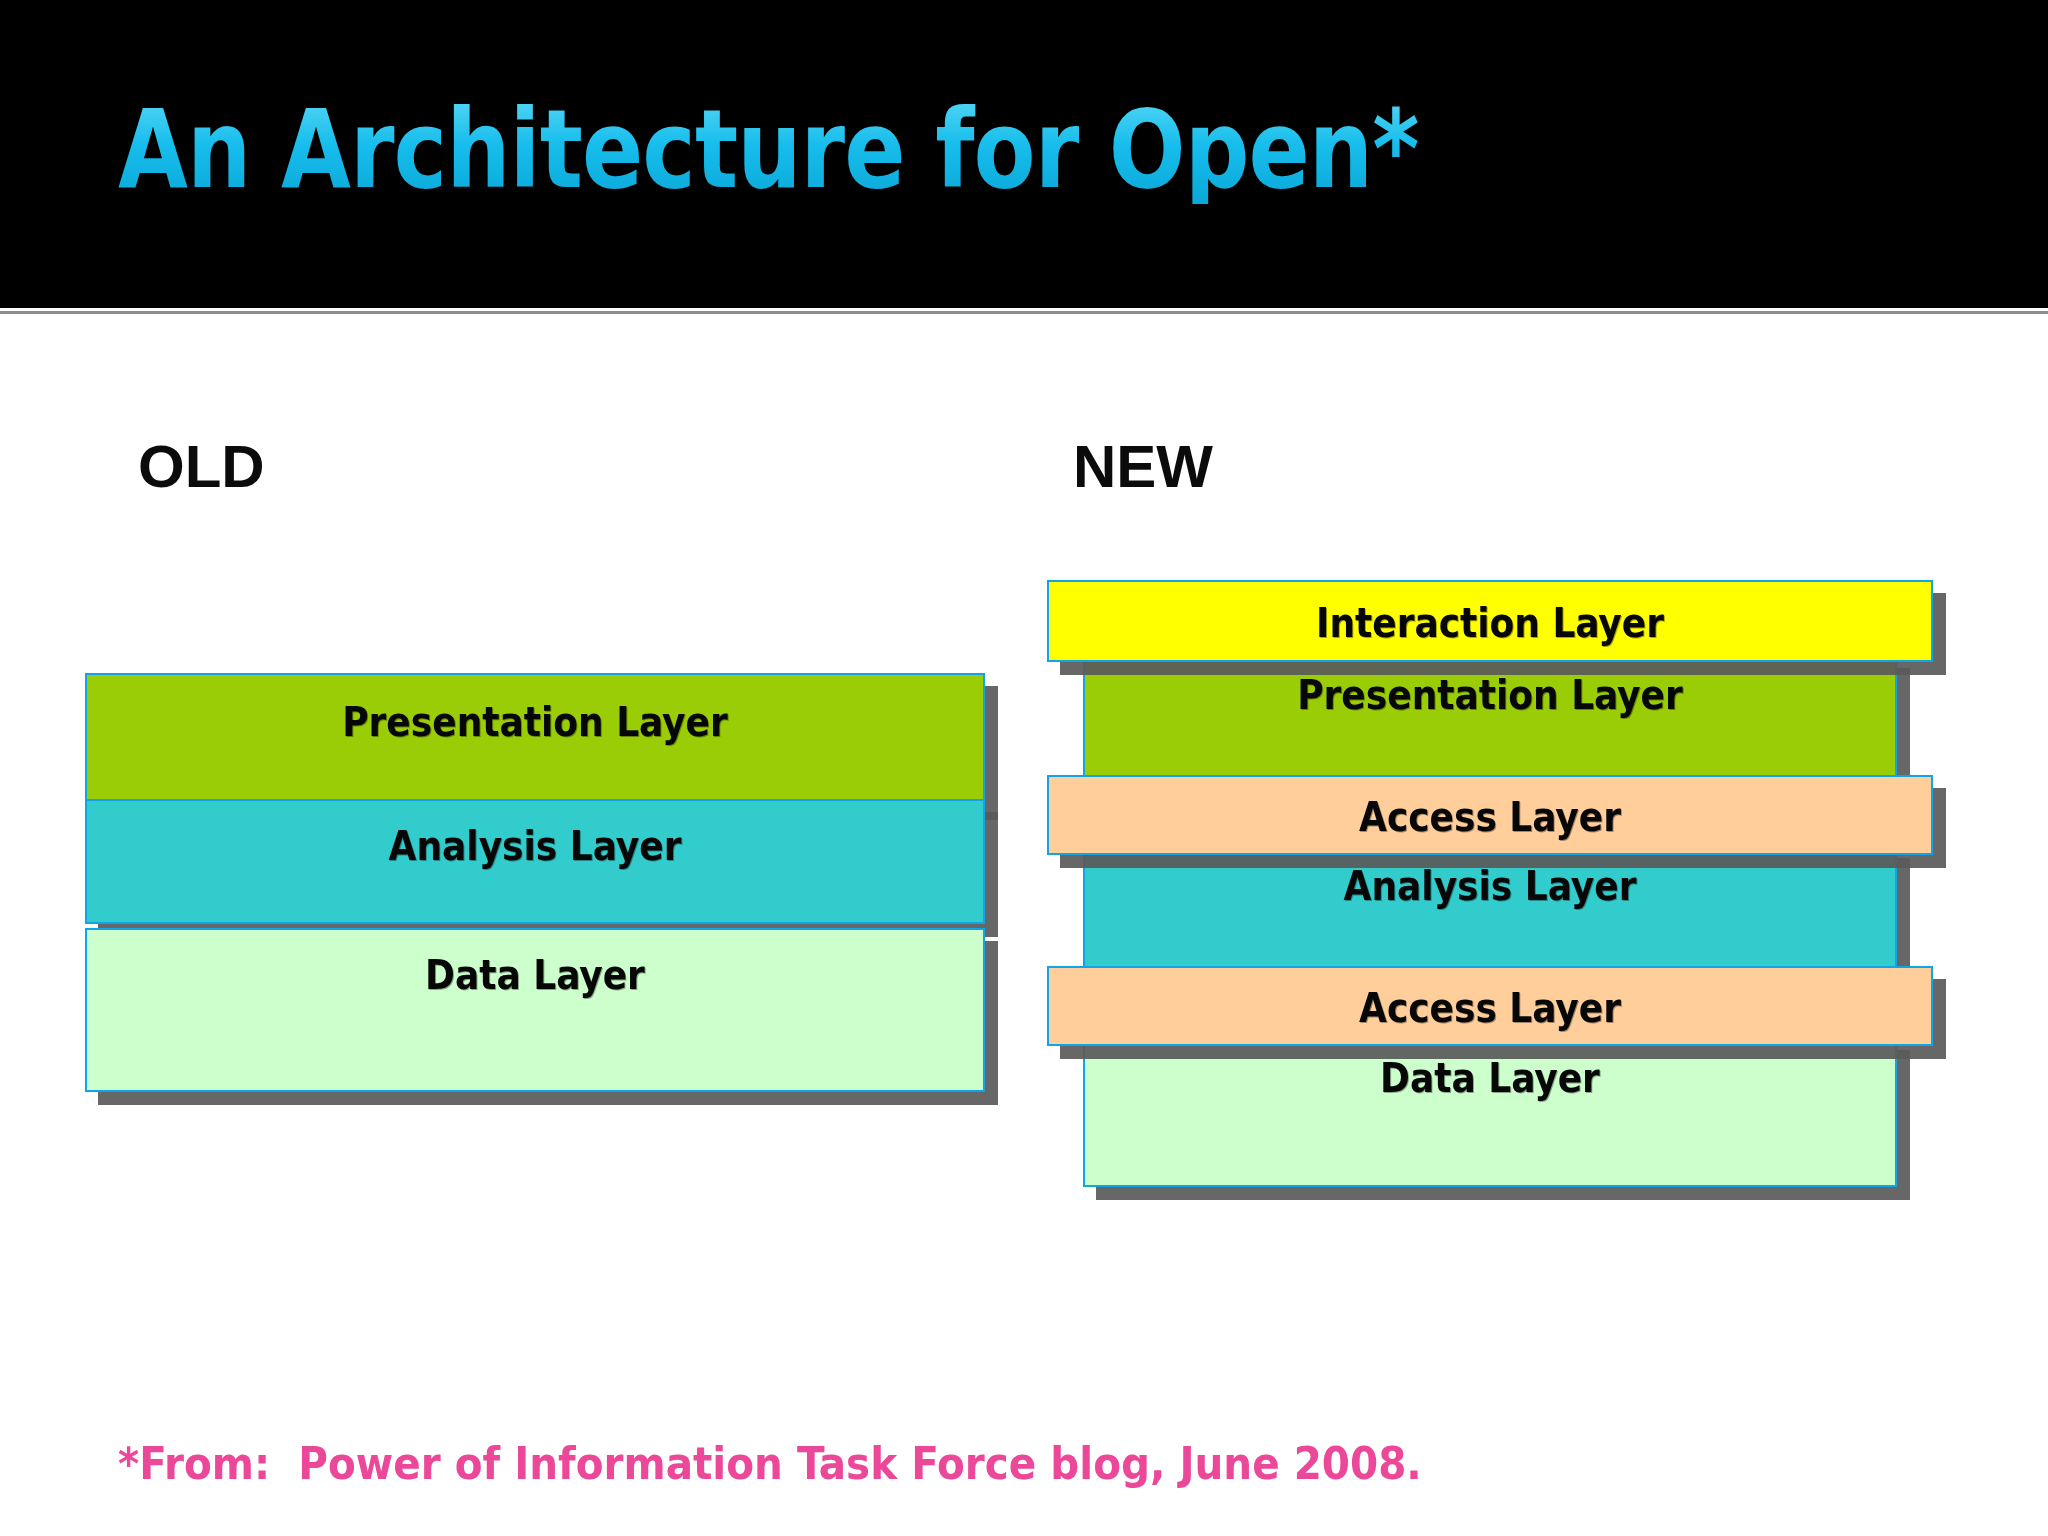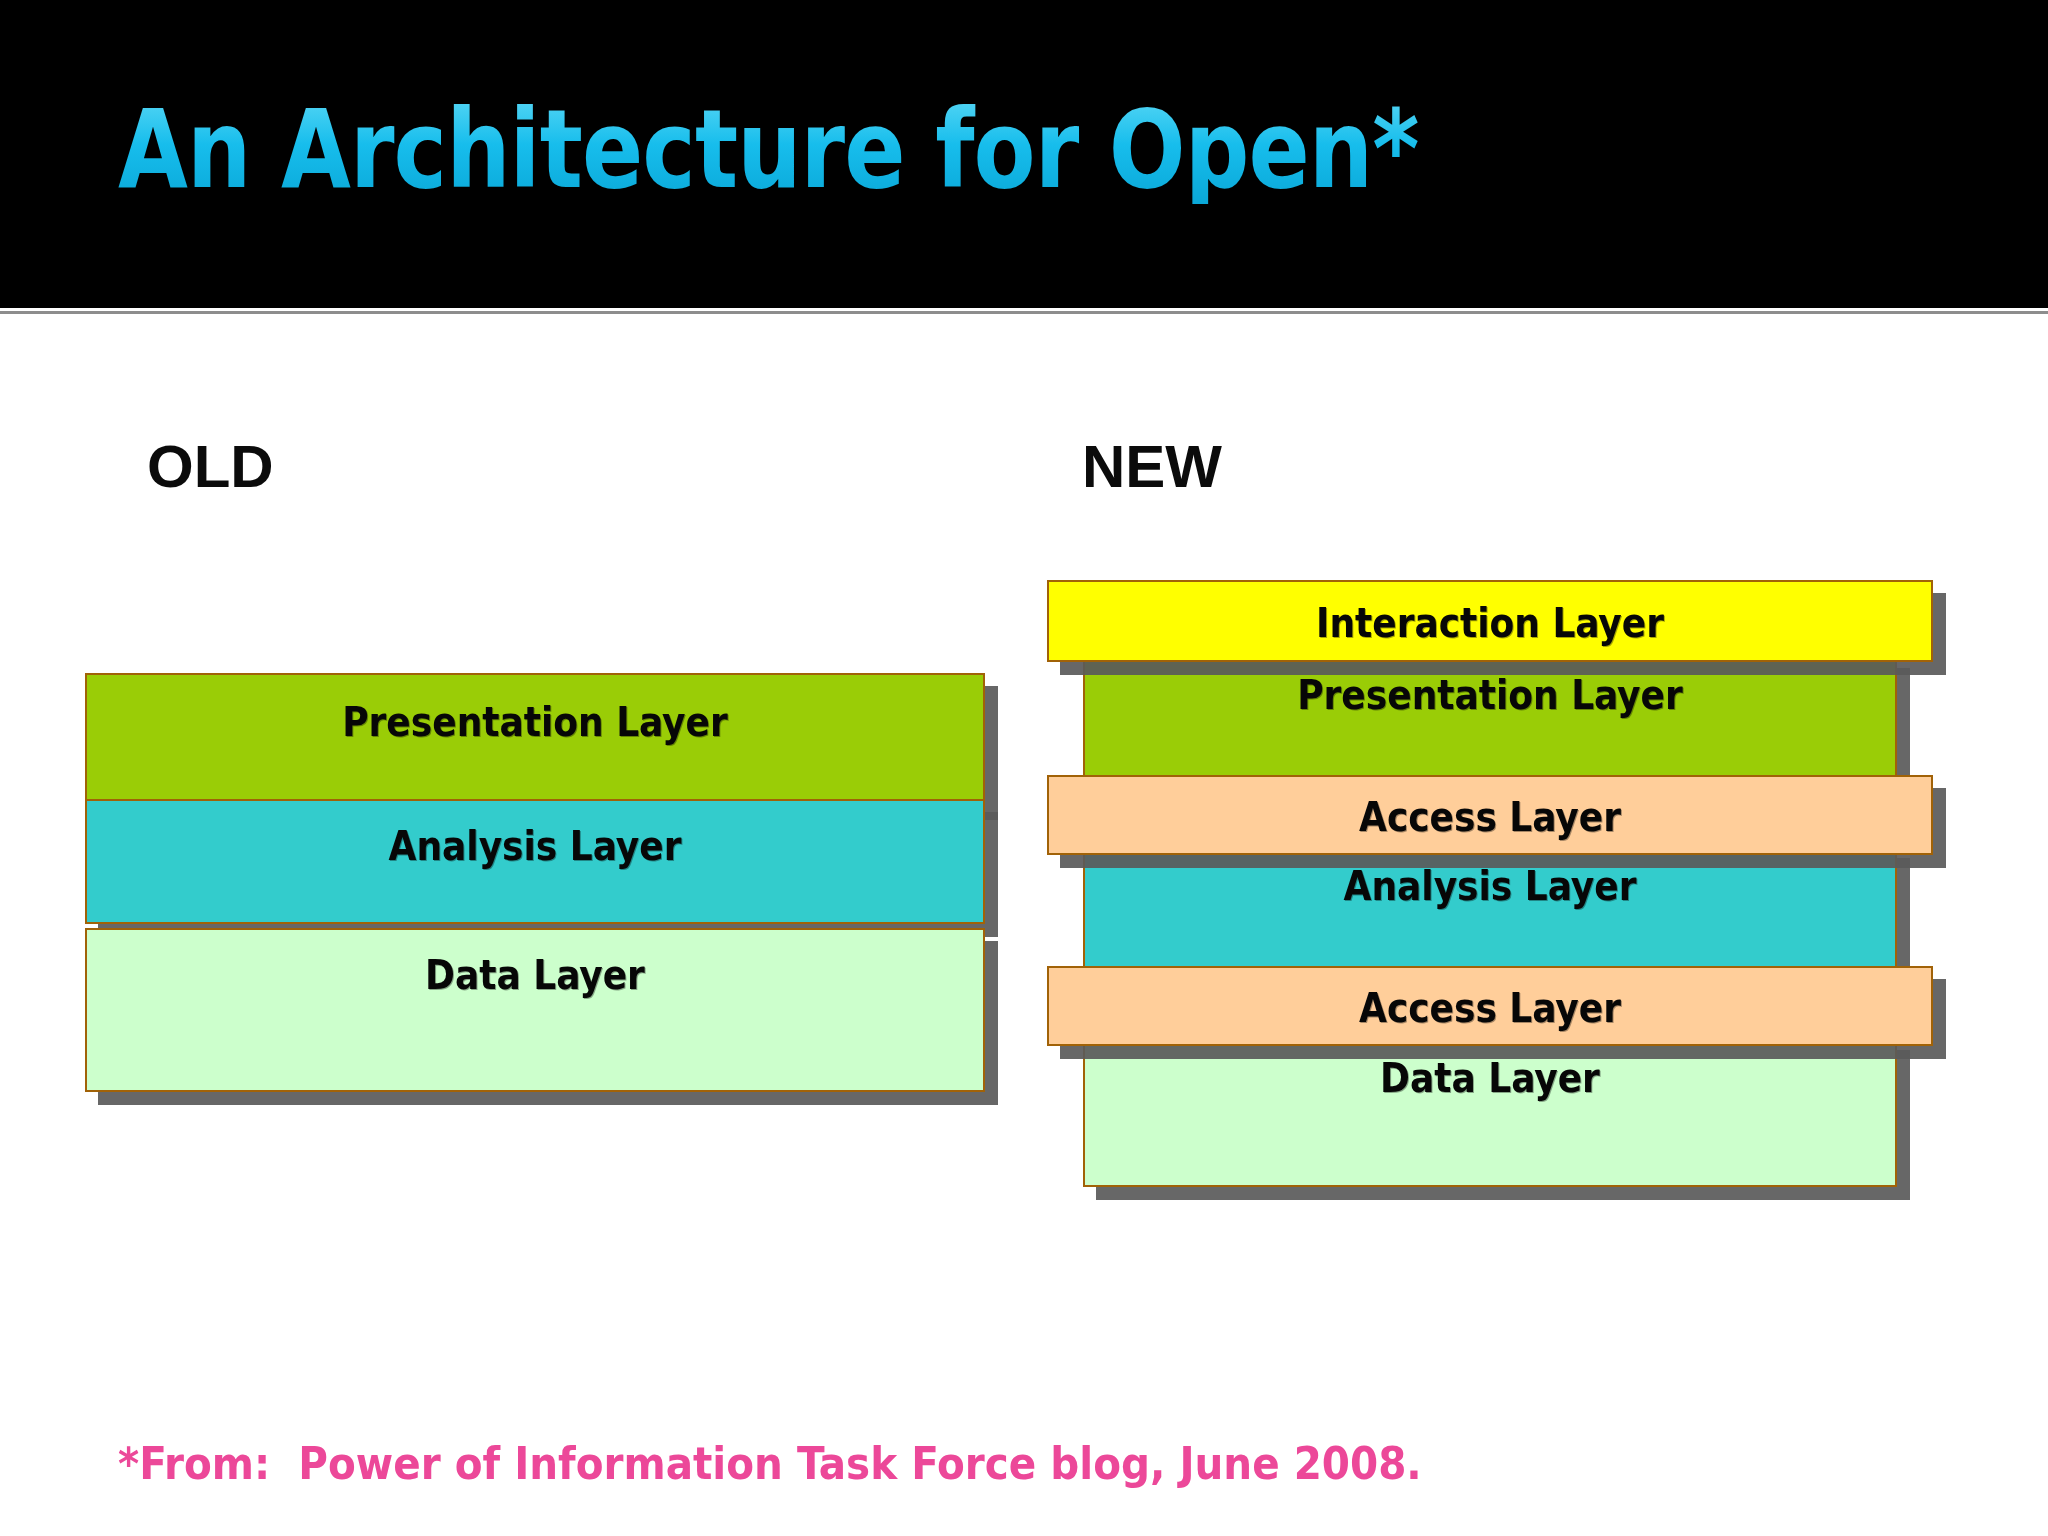--- a/index.html
+++ b/index.html
@@ -53,30 +53,29 @@
 
   
   .section-heading {
     position: absolute;
     font-family: "Liberation Sans", sans-serif;
     font-weight: 700;
     font-size: 60px;
     color: #0b0b0b;
     letter-spacing: 0px;
     white-space: nowrap;
-    margin-left: 9px;
   }
   #old-heading { left: 138px; top: 432px; }
   #new-heading { left: 1073px; top: 432px; }
 
   
   .layer {
     position: absolute;
     box-sizing: border-box;
-    border: 2px solid #a16207;
+    border: 2px solid #0ea5e9;
     box-shadow: 13px 13px 0 0 rgba(90,90,90,0.92);
   }
   .layer .layer-label {
     position: absolute;
     left: 0;
     width: 100%;
     text-align: center;
     font-family: "DejaVu Sans Condensed", "Liberation Sans Narrow", "Liberation Sans", sans-serif;
     font-weight: 700;
     font-size: 40px;

